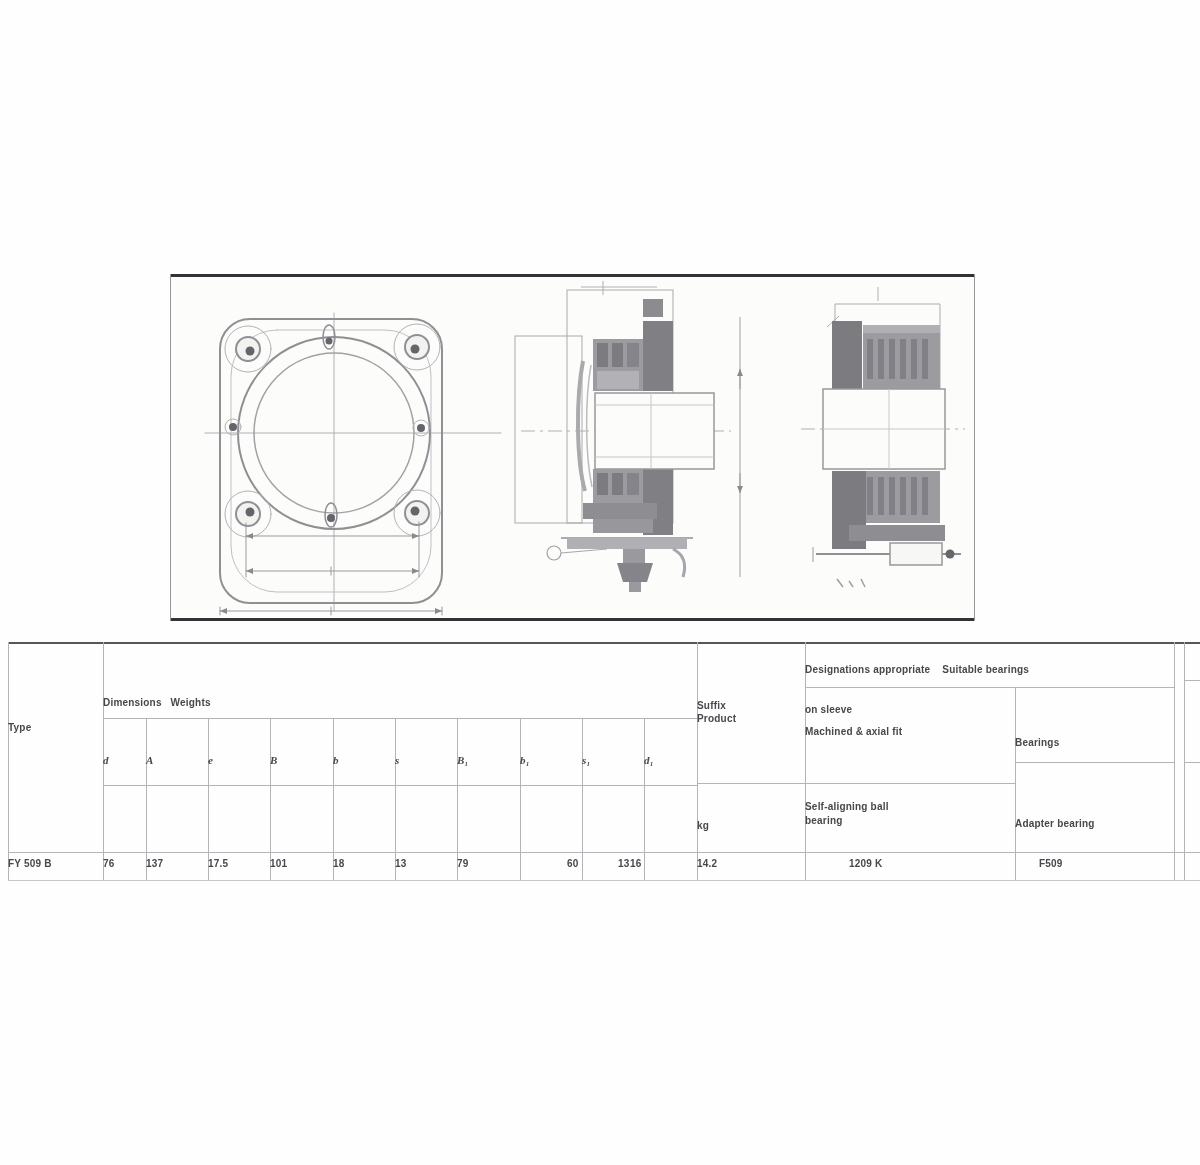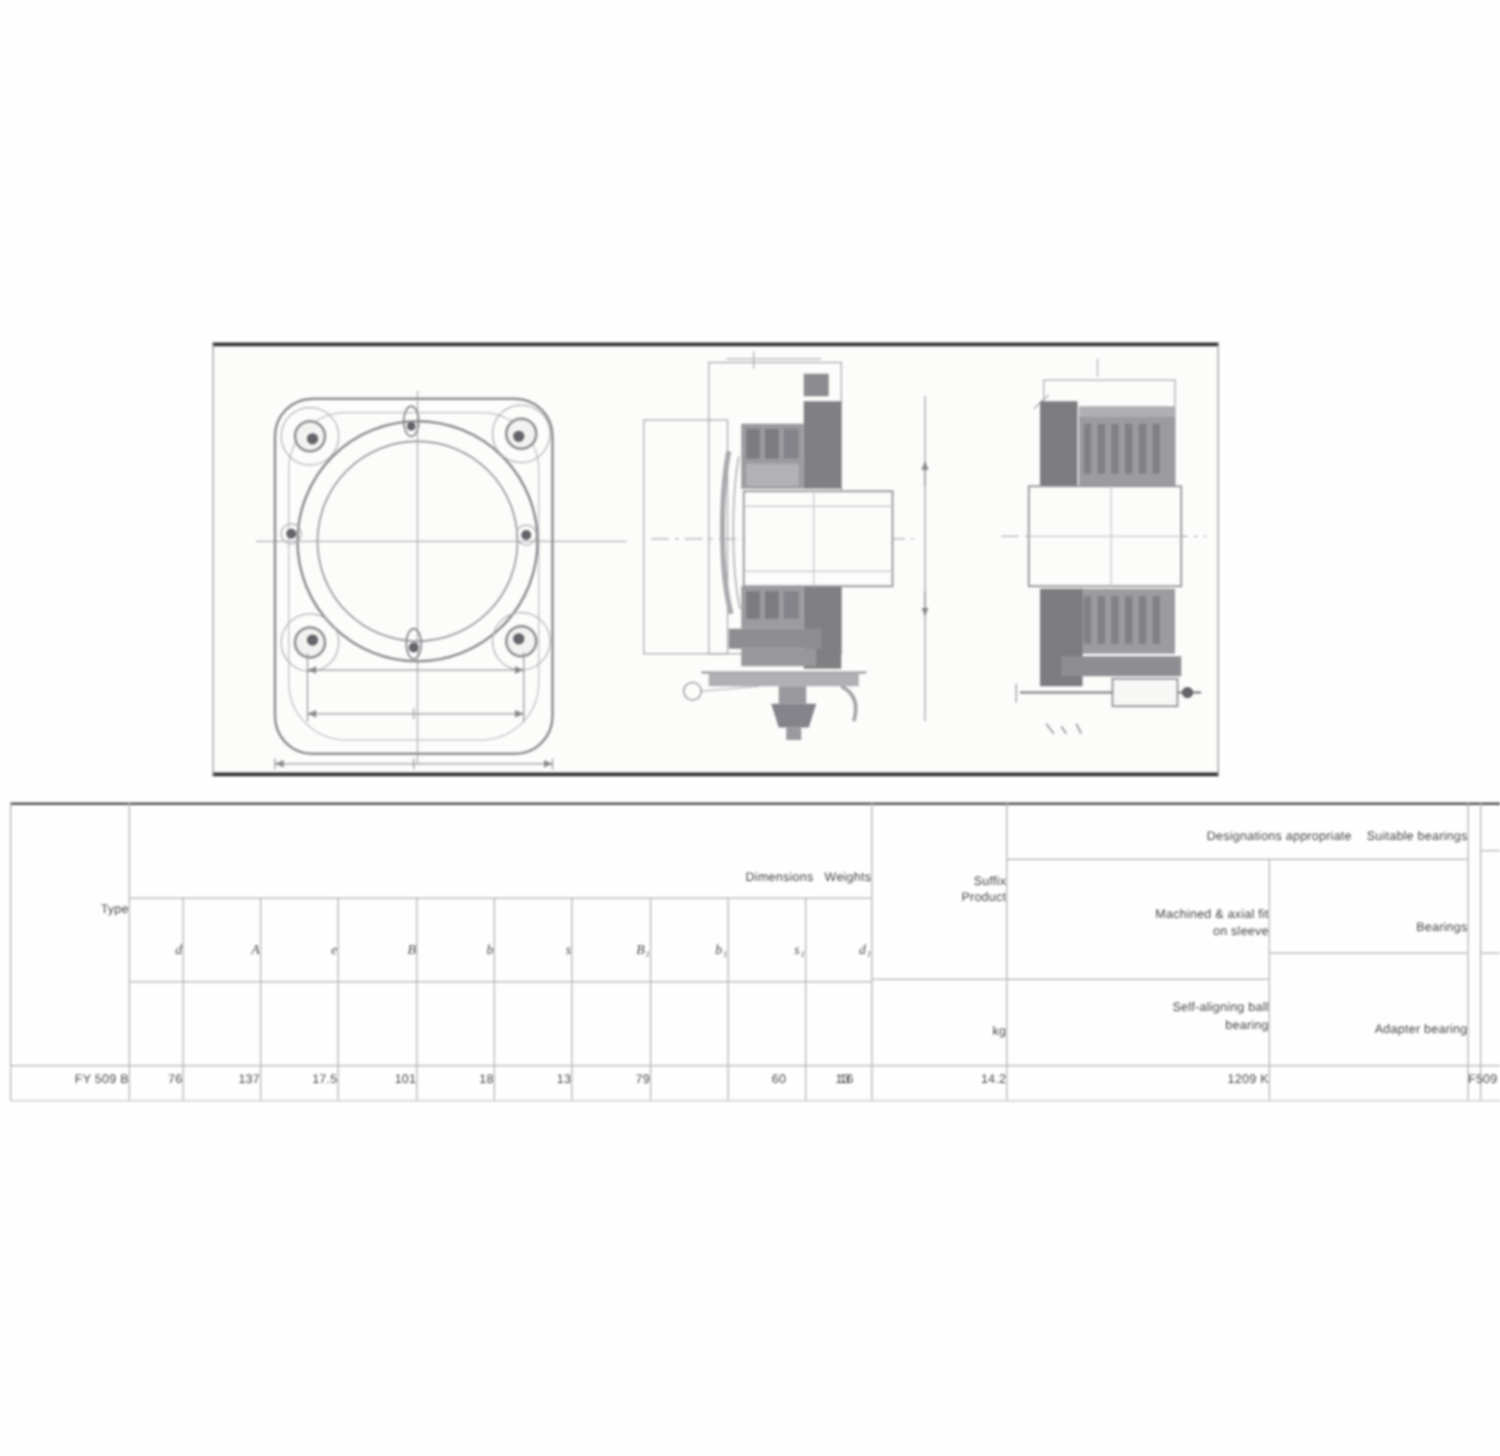--- a/index.html
+++ b/index.html
@@ -4,21 +4,21 @@
 <style>
   html,body{margin:0;padding:0;background:#ffffff;}
   #page{position:relative;width:1200px;height:1165px;background:#fefefe;overflow:hidden;
         font-family:"Liberation Sans",sans-serif;}
   
   #photo{position:absolute;inset:0;filter:blur(0.7px);}
   .hl,.vl{position:absolute;background:#b4b4b8;}
   .hl{height:1px;} .vl{width:1px;}
   .hl.dark{height:2px;background:#55555a;}
   .hl.faint{background:#c6c6ca;}
-  .tx{position:absolute;font-size:10px;font-weight:400;color:#47474c;text-align:right;
+  .tx{position:absolute;font-size:10px;font-weight:700;color:#47474c;text-align:left;
       line-height:12px;letter-spacing:.2px;white-space:pre;}
   .tx.sym{font-family:"Liberation Serif",serif;font-style:italic;font-size:11px;}
   .tx.hdr{font-size:10px;}
   .panel-border{position:absolute;background:#333336;}
   .panel-side{position:absolute;background:#98989c;}
   #panel-bg{position:absolute;left:171px;top:277px;width:803px;height:341px;background:#fcfcfb;}
   svg{position:absolute;overflow:visible;}
 </style>
 </head>
 <body>
@@ -225,36 +225,36 @@
     <div class="tx sym" style="left:520px;top:754px;width:62px;">b₁</div>
     <div class="tx sym" style="left:582px;top:754px;width:62px;">s₁</div>
     <div class="tx sym" style="left:644px;top:754px;width:53px;">d₁</div>
 
     <div class="tx hdr" style="left:697px;top:700px;width:108px;">Suffix</div>
     <div class="tx hdr" style="left:697px;top:713px;width:108px;">Product</div>
     <div class="tx hdr" style="left:697px;top:820px;width:108px;">kg</div>
 
     <div class="tx hdr" style="left:805px;top:664px;width:369px;">Designations appropriate    Suitable bearings</div>
     <div class="tx hdr" style="left:805px;top:726px;width:210px;">Machined &amp; axial fit</div>
-    <div class="tx hdr" style="left:805px;top:740px;width:210px;">on sleeve</div>
+    <div class="tx hdr" style="left:805px;top:704px;width:210px;">on sleeve</div>
     <div class="tx hdr" style="left:1015px;top:737px;width:159px;">Bearings</div>
     <div class="tx hdr" style="left:805px;top:801px;width:210px;">Self-aligning ball</div>
     <div class="tx hdr" style="left:805px;top:815px;width:210px;">bearing</div>
     <div class="tx hdr" style="left:1015px;top:818px;width:159px;">Adapter bearing</div>
 
     <div class="tx" style="left:8px;top:858px;width:95px;">FY 509 B</div>
     <div class="tx" style="left:103px;top:858px;width:43px;">76</div>
     <div class="tx" style="left:146px;top:858px;width:62px;">137</div>
     <div class="tx" style="left:208px;top:858px;width:62px;">17.5</div>
     <div class="tx" style="left:270px;top:858px;width:63px;">101</div>
     <div class="tx" style="left:333px;top:858px;width:62px;">18</div>
     <div class="tx" style="left:395px;top:858px;width:62px;">13</div>
     <div class="tx" style="left:457px;top:858px;width:63px;">79</div>
     <div class="tx" style="left:520px;top:858px;width:62px;padding-left:47px;">60</div>
     <div class="tx" style="left:582px;top:858px;width:62px;padding-left:36px;">13</div>
     <div class="tx" style="left:630px;top:858px;width:53px;">16</div>
     <div class="tx" style="left:697px;top:858px;width:108px;">14.2</div>
-    <div class="tx" style="left:805px;top:858px;width:210px;">1209 K</div>
+    <div class="tx" style="left:805px;top:858px;width:210px;padding-left:44px;">1209 K</div>
     <div class="tx" style="left:1015px;top:858px;width:159px;padding-left:24px;">F509</div>
   </div>
 
  </div>
 </div>
 
 </body></html>

